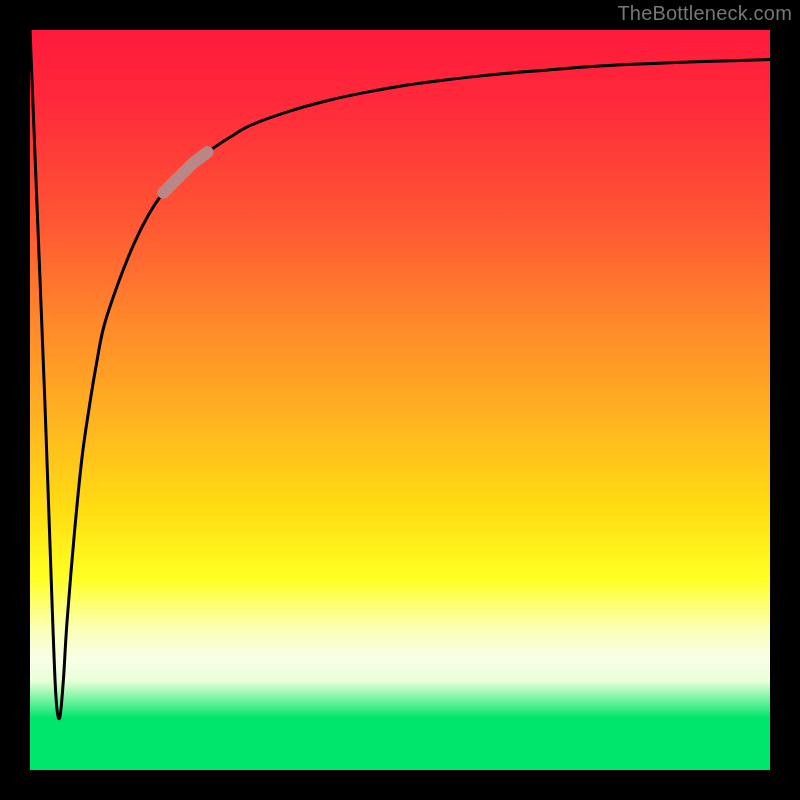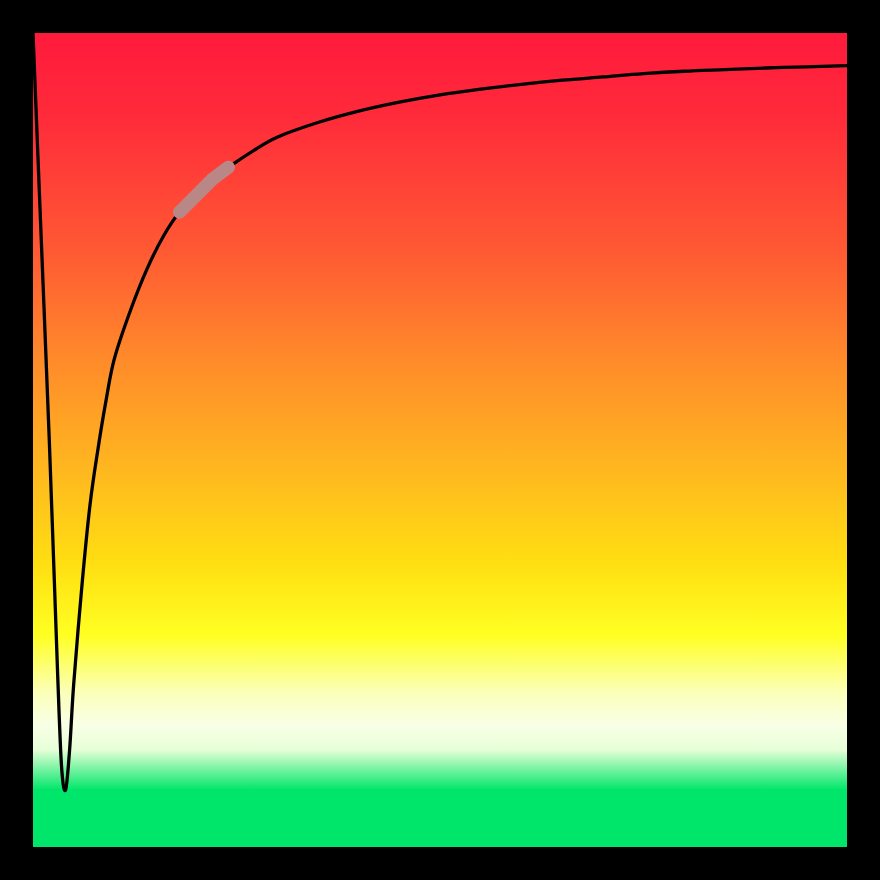--- a/index.html
+++ b/index.html
@@ -62,13 +62,14 @@
 </head>
 <body>
 
 <div class="frame">
   <div class="plot-area">
     <svg class="curve" viewBox="0 0 740 740">
       <path id="curve-path" fill="none" stroke="#000000" stroke-width="3" stroke-linejoin="round" stroke-linecap="round" d="M 0.00 0.00 C 1.23 30.83, 4.93 123.33, 7.40 185.00 C 9.87 246.67, 12.33 304.63, 14.80 370.00 C 17.27 435.37, 20.35 527.87, 22.20 577.20 C 24.05 626.53, 24.67 647.50, 25.90 666.00 C 27.13 684.50, 28.37 690.67, 29.60 688.20 C 30.83 685.73, 32.07 667.23, 33.30 651.20 C 34.53 635.17, 35.15 616.67, 37.00 592.00 C 38.85 567.33, 41.93 530.33, 44.40 503.20 C 46.87 476.07, 49.33 450.17, 51.80 429.20 C 54.27 408.23, 56.73 393.43, 59.20 377.40 C 61.67 361.37, 64.13 346.57, 66.60 333.00 C 69.07 319.43, 70.30 309.57, 74.00 296.00 C 77.70 282.43, 83.87 265.17, 88.80 251.60 C 93.73 238.03, 98.67 225.70, 103.60 214.60 C 108.53 203.50, 113.47 193.63, 118.40 185.00 C 123.33 176.37, 128.27 168.97, 133.20 162.80 C 138.13 156.63, 143.07 152.93, 148.00 148.00 C 152.93 143.07, 157.87 137.52, 162.80 133.20 C 167.73 128.88, 171.43 126.42, 177.60 122.10 C 183.77 117.78, 192.40 111.86, 199.80 107.30 C 207.20 102.74, 212.13 99.04, 222.00 94.72 C 231.87 90.40, 246.67 85.35, 259.00 81.40 C 271.33 77.45, 283.67 74.12, 296.00 71.04 C 308.33 67.96, 320.67 65.37, 333.00 62.90 C 345.33 60.43, 357.67 58.21, 370.00 56.24 C 382.33 54.27, 394.67 52.66, 407.00 51.06 C 419.33 49.46, 431.67 47.98, 444.00 46.62 C 456.33 45.26, 468.67 44.03, 481.00 42.92 C 493.33 41.81, 505.67 40.95, 518.00 39.96 C 530.33 38.97, 542.67 37.86, 555.00 37.00 C 567.33 36.14, 579.67 35.40, 592.00 34.78 C 604.33 34.16, 616.67 33.79, 629.00 33.30 C 641.33 32.81, 653.67 32.25, 666.00 31.82 C 678.33 31.39, 690.67 31.08, 703.00 30.71 C 715.33 30.34, 733.83 29.79, 740.00 29.60"></path>
       <path id="curve-highlight" fill="none" stroke="#b98886" stroke-width="12" stroke-linecap="round" d="M 133.20 162.80 L 148.00 148.00 L 162.80 133.20 L 177.60 122.10"></path>
     </svg>
   </div>
+  <div class="watermark">TheBottleneck.com</div>
 </div>
 
 </body></html>

